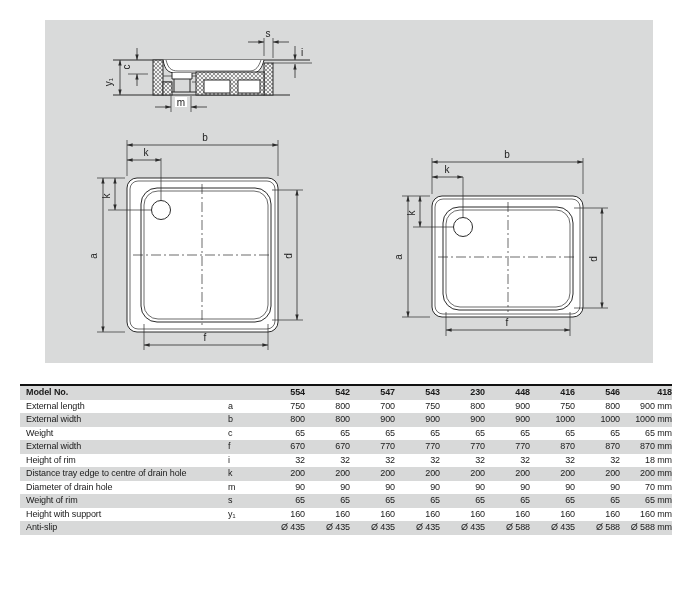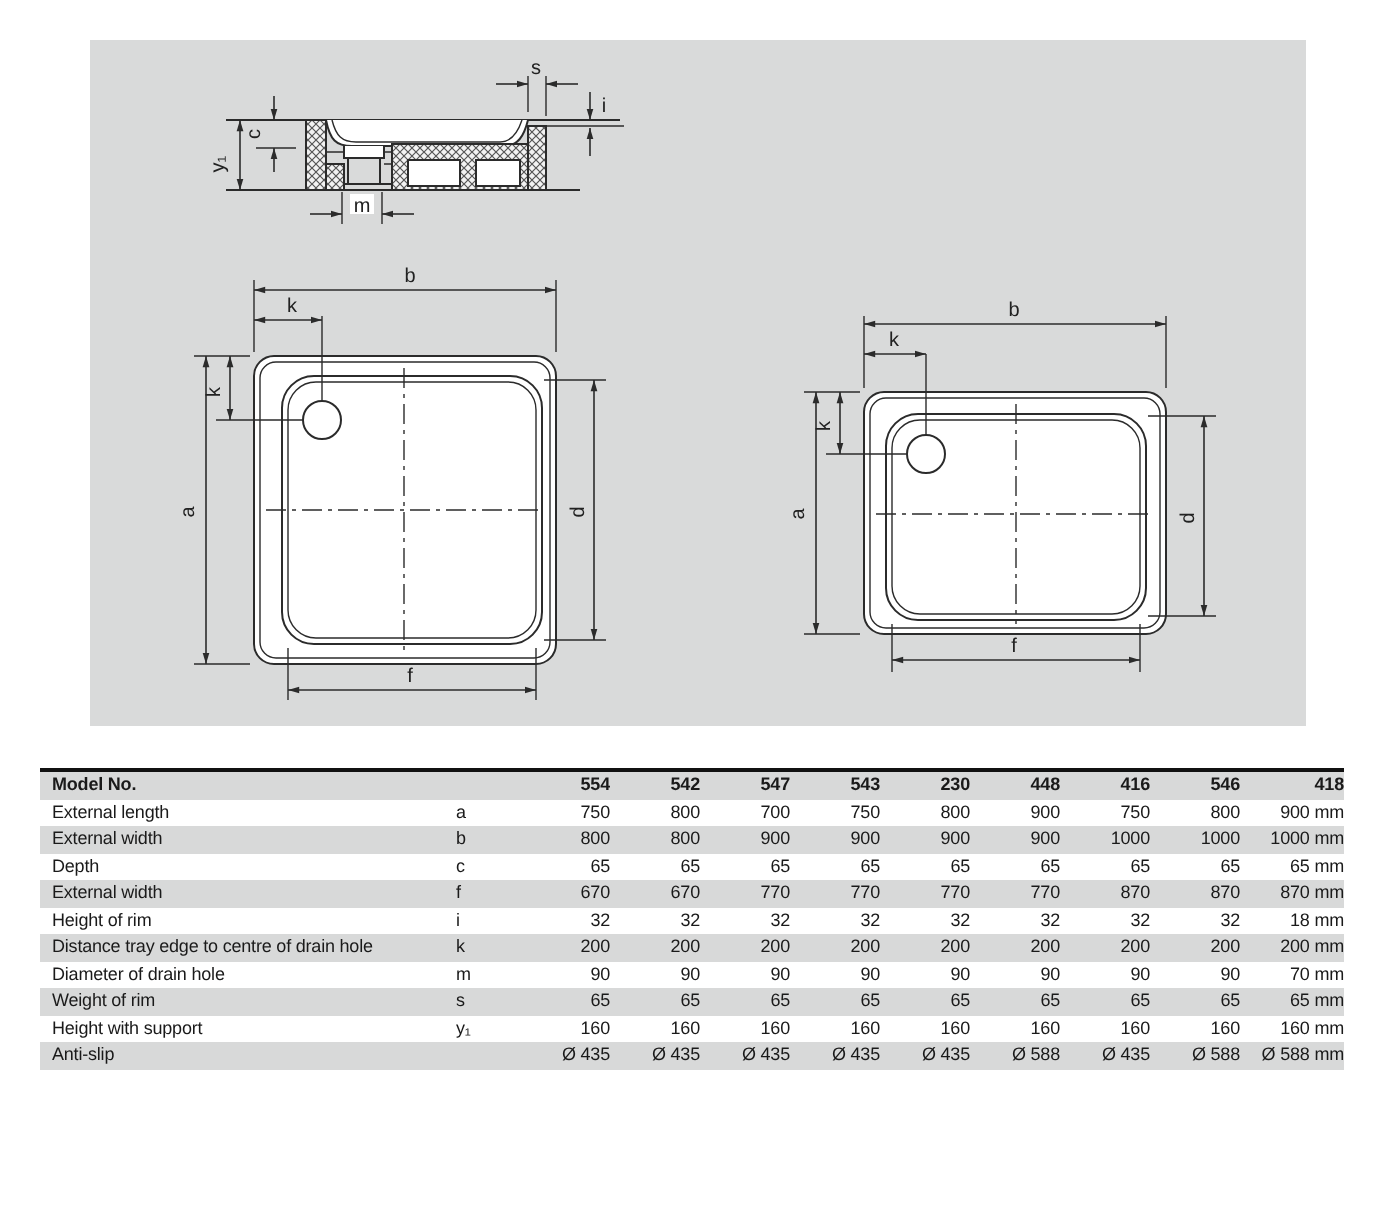--- a/index.html
+++ b/index.html
@@ -221,21 +221,21 @@
           <td>800</td>
           <td>900</td>
           <td>900</td>
           <td>900</td>
           <td>900</td>
           <td>1000</td>
           <td>1000</td>
           <td>1000 mm</td>
         </tr>
         <tr>
-          <td class="name">Depth</td>
+          <td class="name">Weight</td>
           <td class="letter">c</td>
           <td>65</td>
           <td>65</td>
           <td>65</td>
           <td>65</td>
           <td>65</td>
           <td>65</td>
           <td>65</td>
           <td>65</td>
           <td>65 mm</td>

